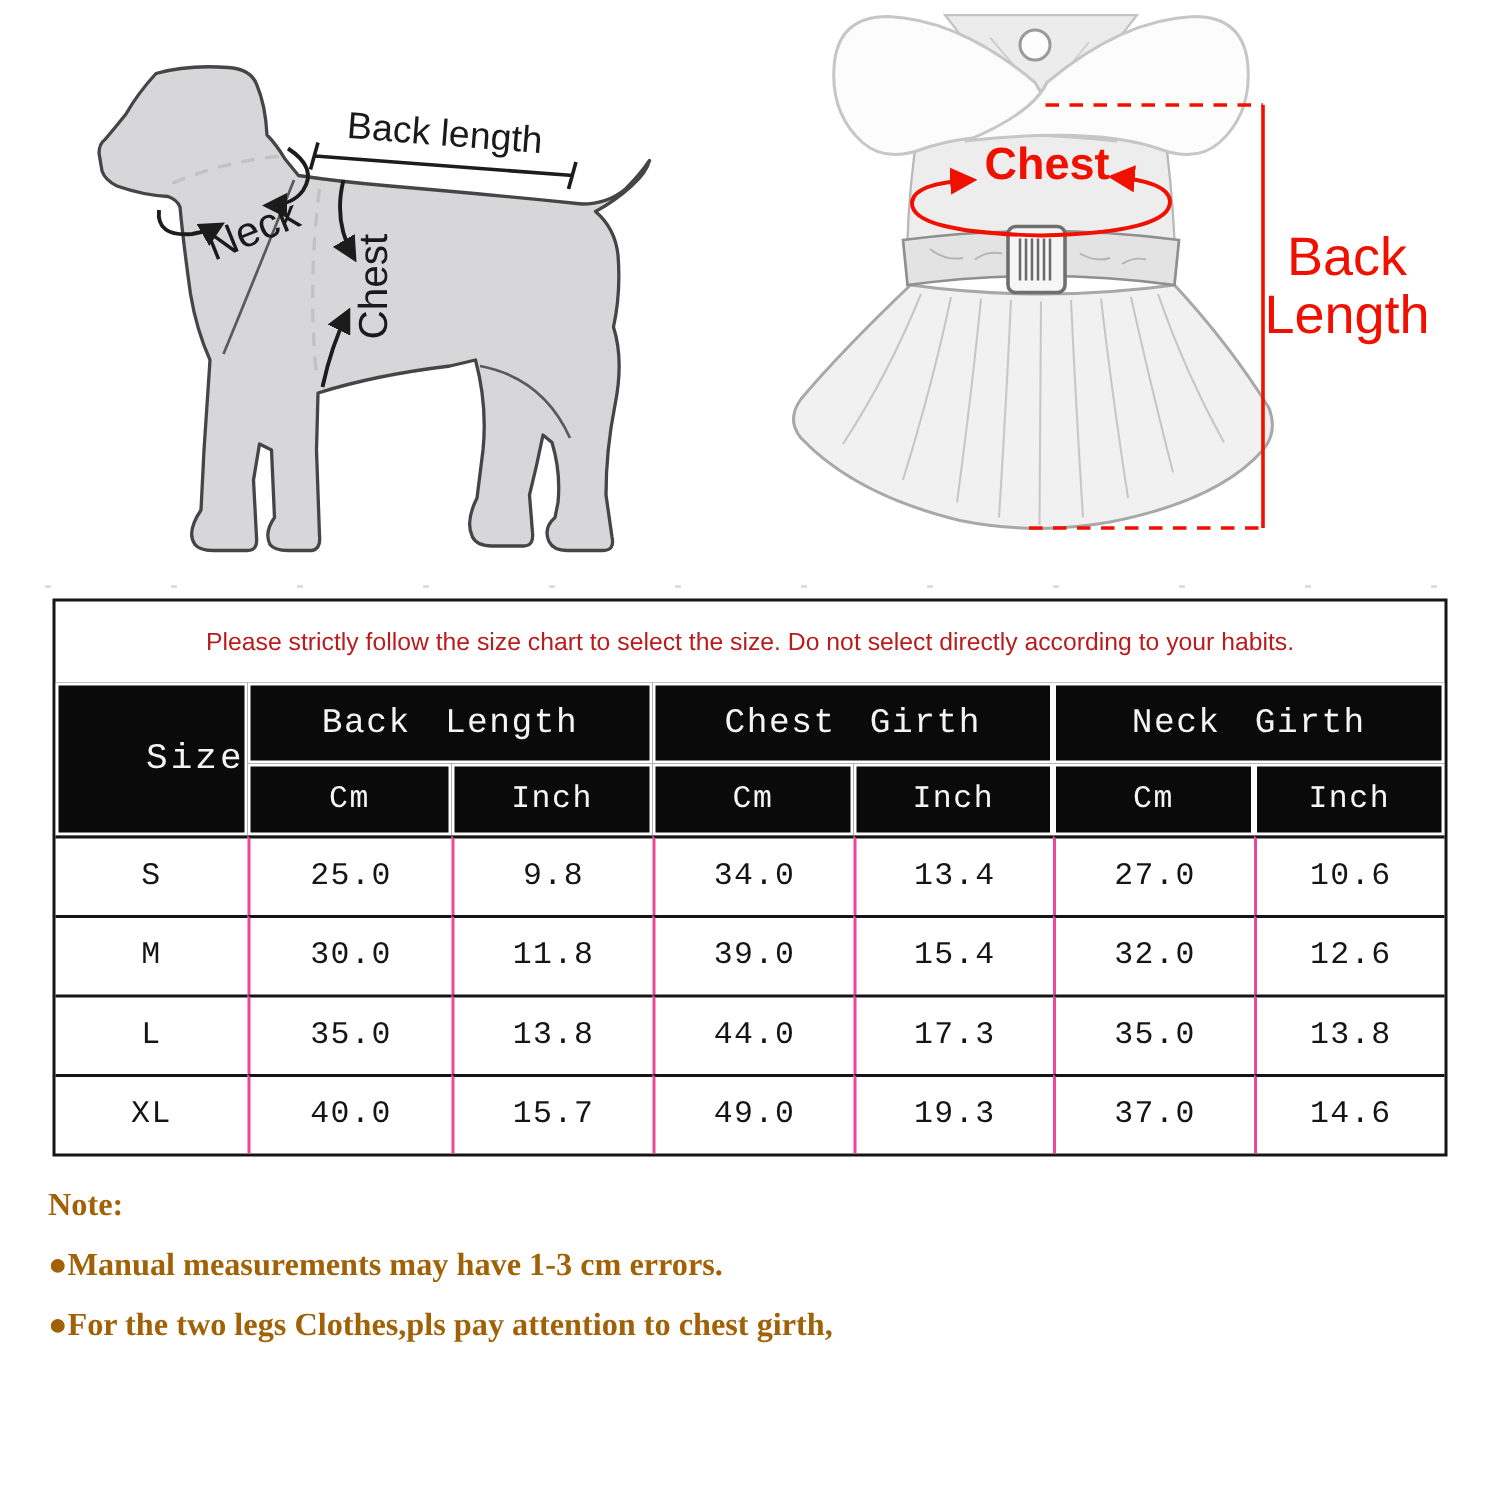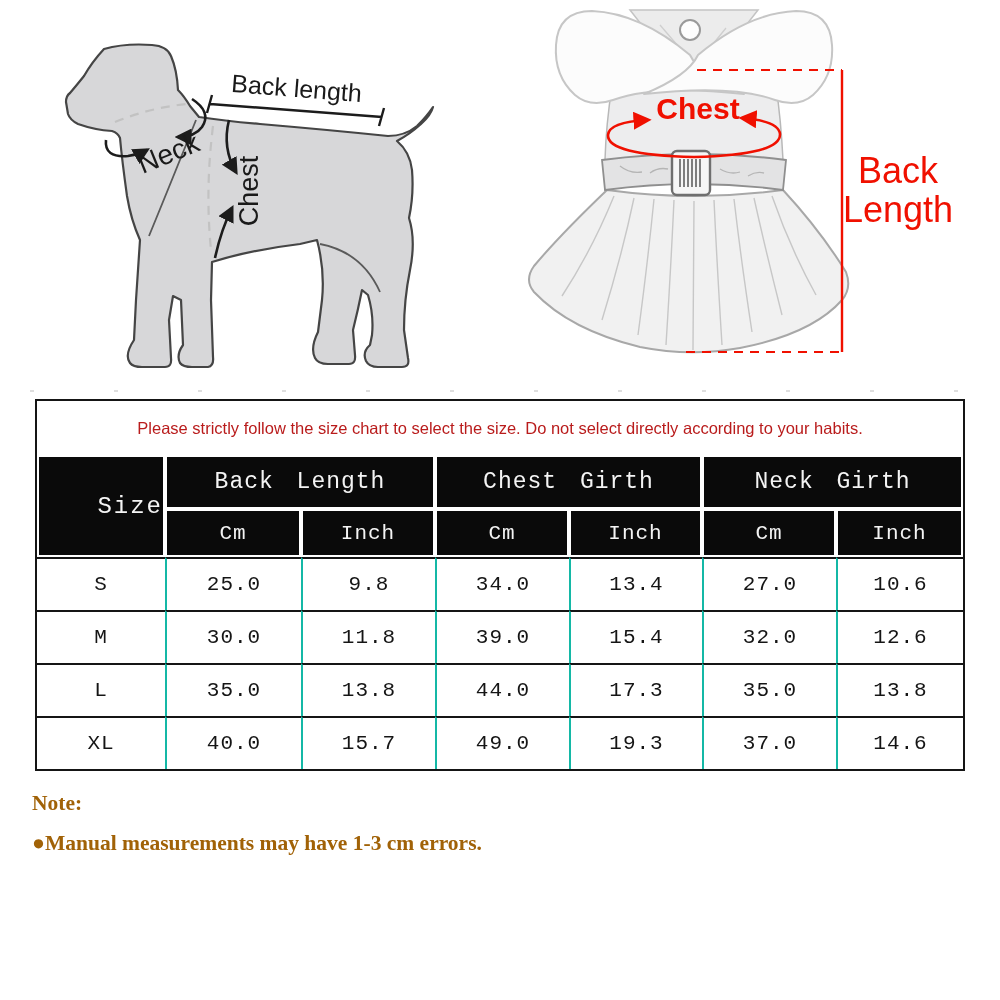--- a/index.html
+++ b/index.html
@@ -14,21 +14,21 @@
   tr.warn-row{height:54px;}
   tr.hrow1{height:54px;}
   tr.hrow2{height:48px;}
   tr.drow{height:53px;}
   td.warn{color:#b91c1c;font-size:16.5px;font-family:"Liberation Sans","DejaVu Sans",sans-serif;}
   td.hcell{background:#0a0a0a;color:#f4f4f4;border:2px solid #ffffff;
            font-family:"Liberation Mono","DejaVu Sans Mono",monospace;}
   td.group{font-size:23px;letter-spacing:1px;word-spacing:8px;}
   td.sizehd{font-size:24px;letter-spacing:2px;text-align:right;}
   td.unit{font-size:21px;letter-spacing:1px;}
-  td.dcell{border-top:2px solid #151515;border-left:2px solid #14b8a6;color:#151515;
+  td.dcell{border-top:2px solid #151515;border-left:2px solid #ec4899;color:#151515;
            font-size:21px;font-family:"Liberation Mono","DejaVu Sans Mono",monospace;letter-spacing:1px;}
   td.dcell.firstcol{border-left:none;}
   
   .notes{position:absolute;left:32px;top:783px;width:900px;color:#a16207;
          font-family:"Liberation Serif","DejaVu Serif",serif;font-weight:bold;font-size:21.5px;}
   .notes .nline{height:40px;line-height:40px;white-space:nowrap;}
 </style>
 </head>
 <body>
 
@@ -172,15 +172,16 @@
         <td class="dcell">19.3</td>
         <td class="dcell">37.0</td>
         <td class="dcell">14.6</td>
       </tr>
     </tbody>
   </table>
 
   <div class="notes">
     <div class="nline">Note:</div>
     <div class="nline">●Manual measurements may have 1-3 cm errors.</div>
+    <div class="nline">●For the two legs Clothes,pls pay attention to chest girth,</div>
   </div>
 
 </div>
 
 </body></html>

